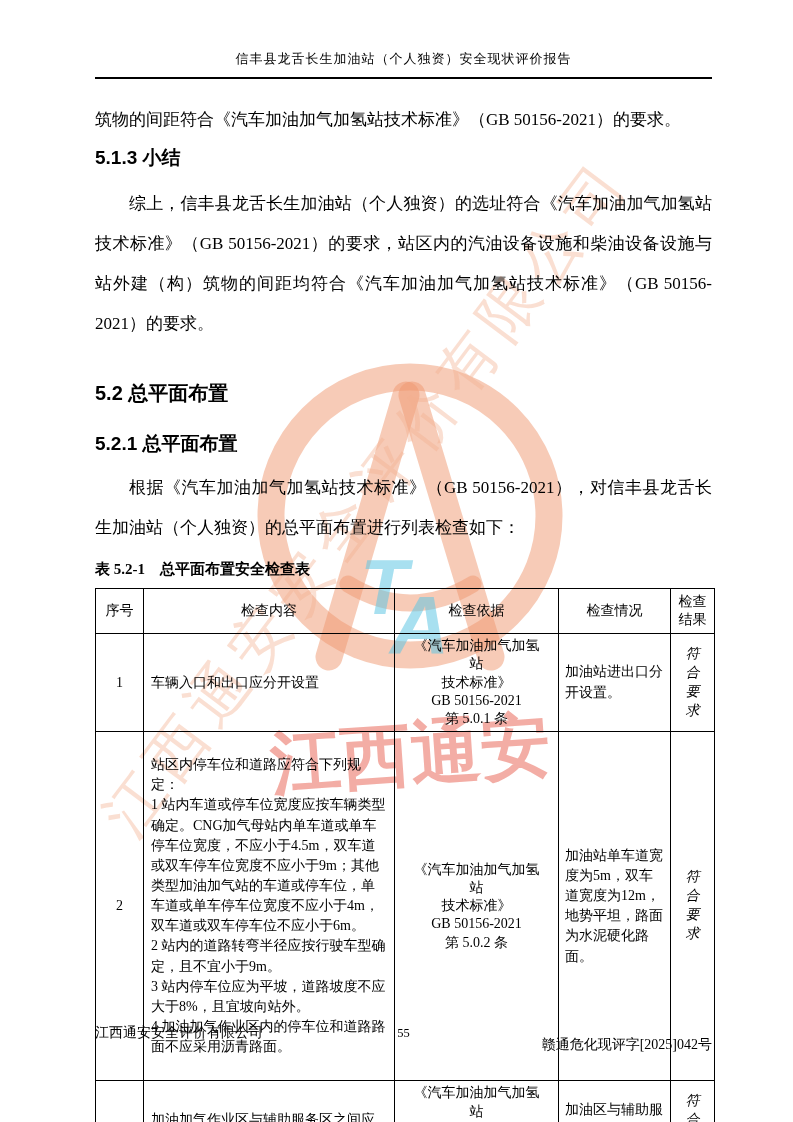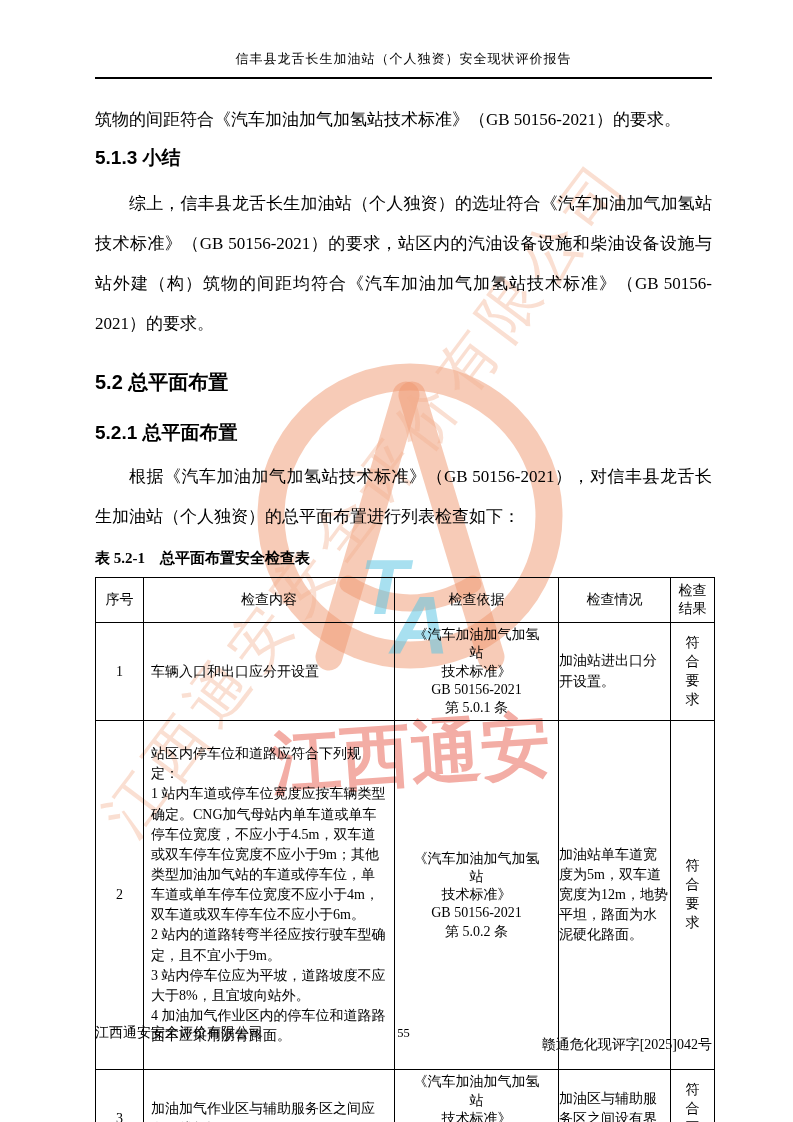--- a/index.html
+++ b/index.html
@@ -42,21 +42,21 @@
     text-align:center; font-size:13px; letter-spacing:1px;
     padding-bottom:9px; border-bottom:2px solid #000;
   }
 
   .para { font-size:17px; line-height:2.36; text-align:justify; }
   .p-intro { margin-top:21px; }
   .p-indent { text-indent:2em; }
 
   .h-sub { font-family:"Liberation Sans",sans-serif; font-weight:700; font-size:19px; }
   .h-513 { margin-top:5px; }
-  .h-52  { margin-top:24px; font-size:20px; }
+  .h-52  { margin-top:35px; font-size:20px; }
   .h-521 { margin-top:24px; }
   .p-513 { margin-top:13px; }
   .p-521 { margin-top:11px; }
 
   .tbl-caption {
     margin-top:12px; font-weight:700; font-size:15px;
     font-family:Liberation Serif, serif;
   }
 
   table.check {
@@ -64,22 +64,22 @@
     width:619px; font-size:14px;
   }
   table.check td, table.check th {
     border:1.5px solid #000; vertical-align:middle;
     font-weight:400; background:transparent;
   }
   th.hd { text-align:center; padding:4px 2px; line-height:1.3; }
   td.c-no     { text-align:center; }
   td.c-content{ text-align:left; padding:23px 7px; line-height:1.44; white-space:pre-line; }
   td.c-basis  { text-align:center; padding:3px 17px; line-height:1.3; white-space:pre-line; }
-  td.c-situ   { text-align:left; padding:5px 0; line-height:1.44; white-space:pre-line; }
-  td.c-result { text-align:center; padding:10px; line-height:1.35; }
+  td.c-situ   { text-align:left; padding:5px 6px; line-height:1.44; white-space:pre-line; }
+  td.c-result { text-align:center; padding:10px; line-height:1.35;font-style:italic; }
   tr.r1 { height:72px; }
   tr.r2 { height:253px; }
   tr.r3 { height:80px; }
   tr.rh { height:36px;margin-top:20px; }
 
   .doc-footer {
     position:absolute; left:95px; top:1024px; width:617px; z-index:1;
     font-size:14px;
   }
   .foot-left  { position:absolute; left:0; top:0; }

